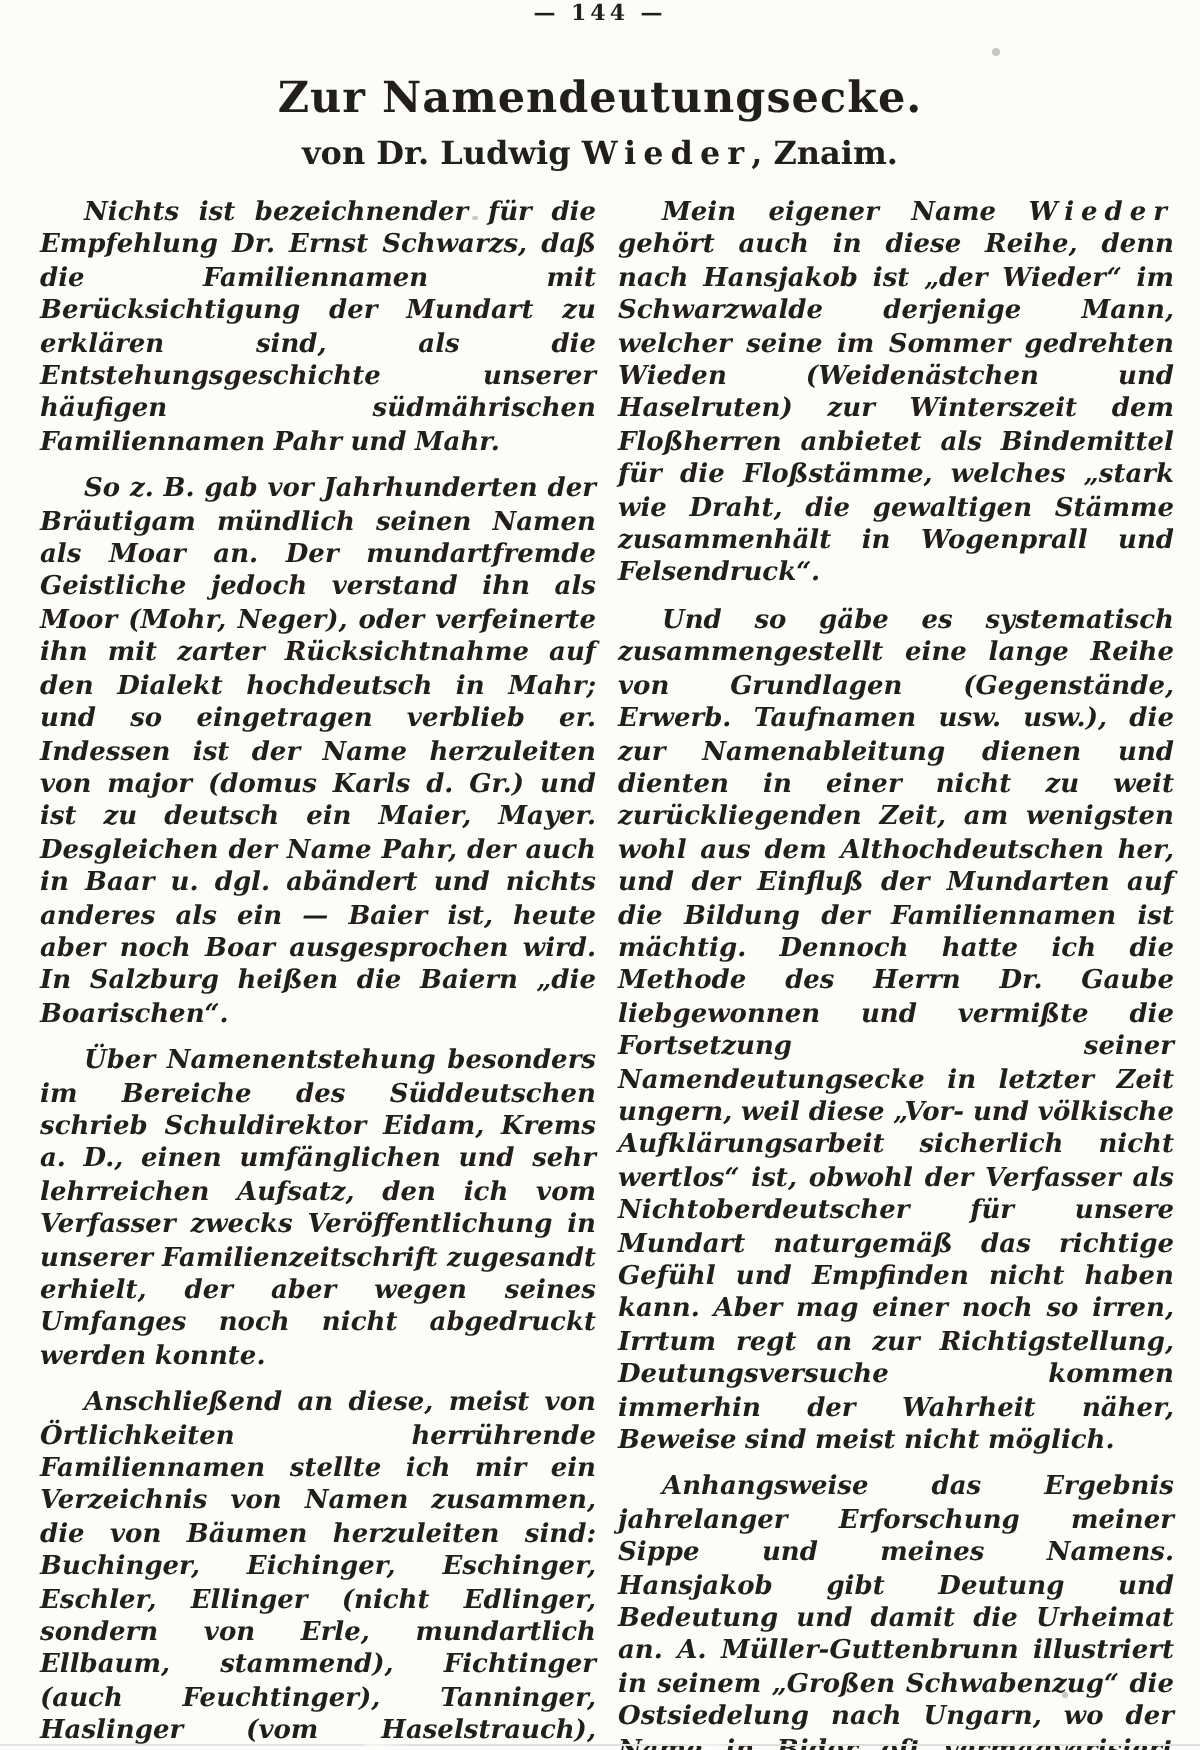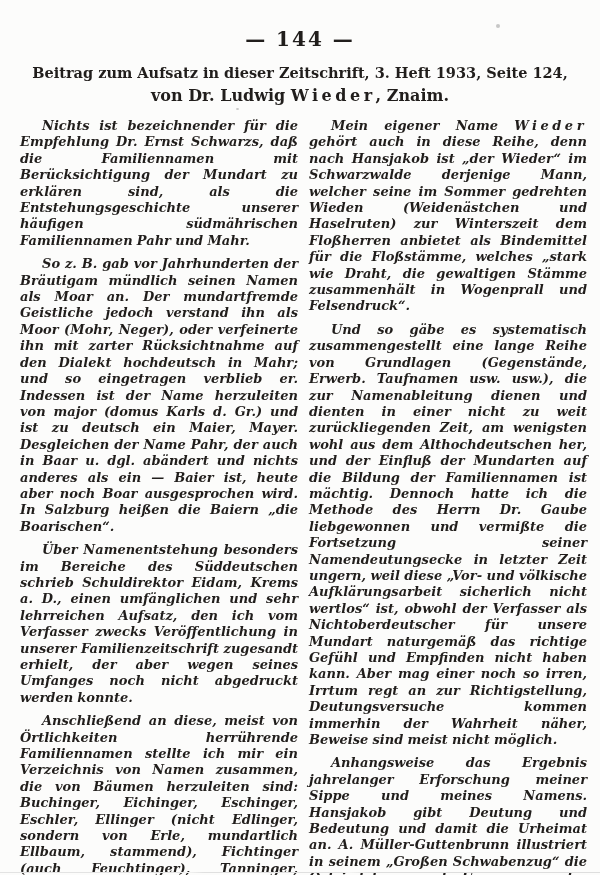--- a/index.html
+++ b/index.html
@@ -9,22 +9,21 @@
     height: 875px;
     margin: 0 auto;
     background: #fcfcfb;
     color: #211e1c;
     font-family: "DejaVu Serif", serif;
     overflow: hidden;
     box-sizing: border-box;
   }
   .page-number {
     text-align: center;
-    padding-top: 27px;
-    font-size: 20px;
+    font-size: 11px;
     font-weight: bold;
     letter-spacing: 2px;
   }
   .article-title {
     margin: 24px 0 0 0;
     text-align: center;
     font-size: 21.5px;
     font-weight: bold;
     letter-spacing: 0.5px;
   }
@@ -79,22 +78,22 @@
       #e0e0e0 57%, #f6f6f5 58%, #dedede 62%, #dedede 100%);
   }
 </style>
 </head>
 <body>
 
 <div class="page">
 
   <div class="page-number">— 144 —</div>
 
+  <h1 class="article-title">Zur Namendeutungsecke.</h1>
 
-  <div class="subtitle">Beitrag zum Aufsatz in dieser Zeitschrift, 3. Heft 1933, Seite 124,</div>
 
   <div class="byline"><span>von Dr. Ludwig </span><span class="sperr">Wieder</span><span>, Znaim.</span></div>
 
   <div class="columns">
 
     <div class="col">
       <p>Nichts ist bezeichnender für die Empfehlung Dr. Ernst Schwarzs, daß die Familiennamen mit Berücksichtigung der Mundart zu erklären sind, als die Entstehungsgeschichte unserer häufigen südmährischen Familiennamen Pahr und Mahr.</p>
       <p>So z. B. gab vor Jahrhunderten der Bräutigam mündlich seinen Namen als Moar an. Der mundartfremde Geistliche jedoch verstand ihn als Moor (Mohr, Neger), oder verfeinerte ihn mit zarter Rücksichtnahme auf den Dialekt hochdeutsch in Mahr; und so eingetragen verblieb er. Indessen ist der Name herzuleiten von major (domus Karls d. Gr.) und ist zu deutsch ein Maier, Mayer. Desgleichen der Name Pahr, der auch in Baar u. dgl. abändert und nichts anderes als ein — Baier ist, heute aber noch Boar ausgesprochen wird. In Salzburg heißen die Baiern „die Boarischen“.</p>
       <p>Über Namenentstehung besonders im Bereiche des Süddeutschen schrieb Schuldirektor Eidam, Krems a. D., einen umfänglichen und sehr lehrreichen Aufsatz, den ich vom Verfasser zwecks Veröffentlichung in unserer Familienzeitschrift zugesandt erhielt, der aber wegen seines Umfanges noch nicht abgedruckt werden konnte.</p>
       <p>Anschließend an diese, meist von Örtlichkeiten herrührende Familiennamen stellte ich mir ein Verzeichnis von Namen zusammen, die von Bäumen herzuleiten sind: Buchinger, Eichinger, Eschinger, Eschler, Ellinger (nicht Edlinger, sondern von Erle, mundartlich Ellbaum, stammend), Fichtinger (auch Feuchtinger), Tanninger, Haslinger (vom Haselstrauch), Piringer und Weißbiringer (von Birke, Weiß-), Weidinger, Weidner, Felbinger (von Weide, Felber) usw.</p>

